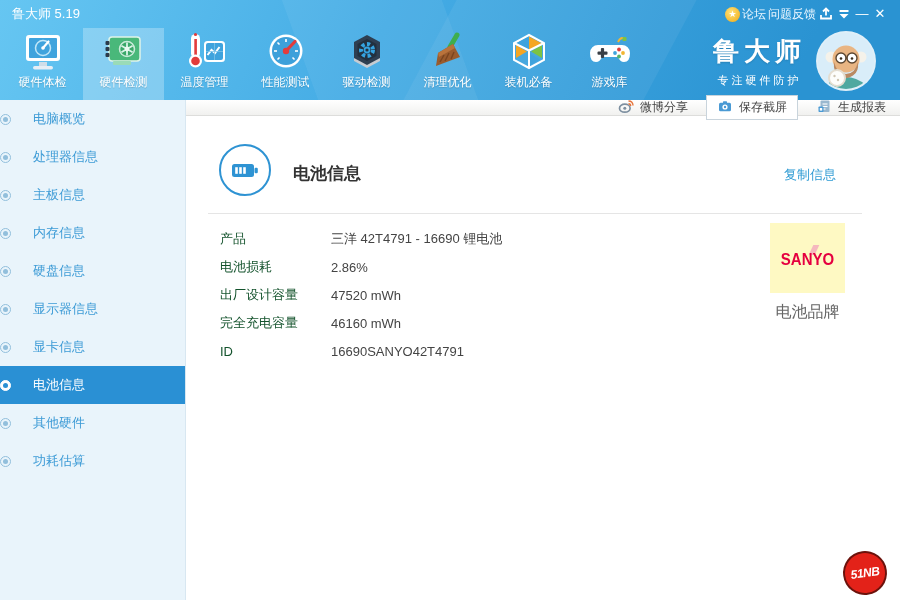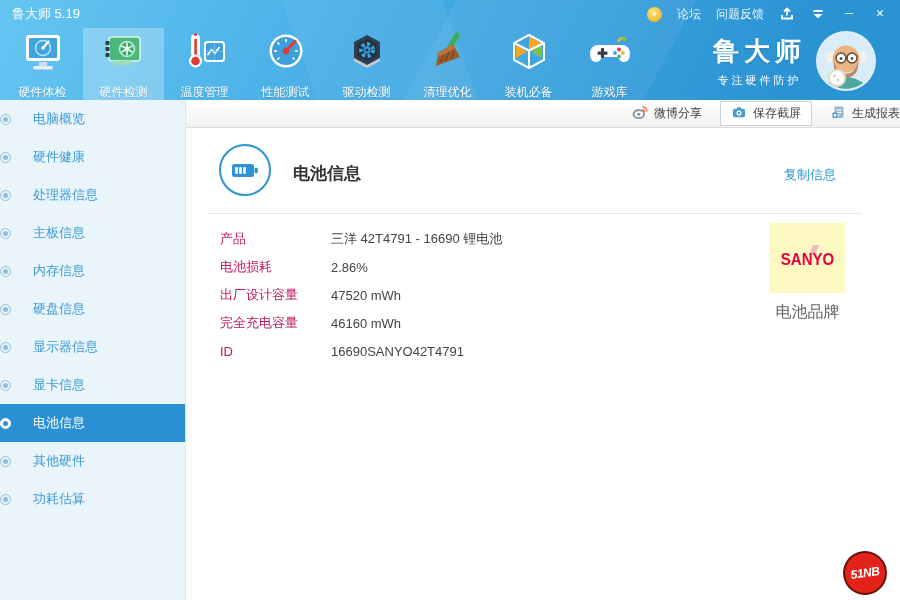--- a/index.html
+++ b/index.html
@@ -8,65 +8,65 @@
 
   
   .header { position:absolute; left:0; top:0; width:900px; height:100px;
             background:linear-gradient(115deg,#66c6f2 0%,#45ace5 42%,#2a93d2 88%); }
   .header .poly { position:absolute; background:rgba(255,255,255,.06); }
   .poly1 { right:230px; top:0; width:240px; height:100px; transform:skewX(-28deg); }
   .poly2 { left:300px; top:0; width:160px; height:100px; transform:skewX(20deg); background:rgba(255,255,255,.04); }
 
   .titlebar { position:relative; height:28px; display:flex; align-items:center; padding:0 12px; color:#fff; }
   .app-title { font-size:13px; }
-  .tb-right { margin-left:auto; display:flex; align-items:center; gap:15px; font-size:12px;font-family:Liberation Mono, monospace; }
+  .tb-right { margin-left:auto; display:flex; align-items:center; gap:2px; font-size:12px; }
   .tb-link { color:#ecf7ff; }
   .medal { width:15px; height:15px; border-radius:50%; background:radial-gradient(circle at 40% 35%,#ffe27a,#f0a90f); position:relative; }
   .medal::after { content:"★"; position:absolute; left:0; top:0; width:15px; height:15px; color:#fff; font-size:9px; line-height:15px; text-align:center; }
   .winbtn { color:#fff; width:16px; text-align:center; font-size:13px; line-height:16px; }
   .icon16 { width:16px; height:16px; display:inline-flex; }
 
   .toolbar { position:absolute; left:2px; top:28px; display:flex; }
   .tool-item { width:81px; height:72px; display:flex; flex-direction:column; align-items:center; padding-top:3px; color:#fff; font-size:12px; }
   .tool-item.active { background:rgba(255,255,255,.27); }
   .ticon { width:44px; height:42px; display:flex; align-items:center; justify-content:center; }
-  .tlabel { margin-top:11px; text-shadow:0 1px 1px rgba(0,0,0,.18); white-space:nowrap; }
+  .tlabel { margin-top:1px; text-shadow:0 1px 1px rgba(0,0,0,.18); white-space:nowrap; }
 
   .brand-area { position:absolute; top:33px; right:26px; display:flex; align-items:center; gap:12px; color:#fff; }
   .brand-text { text-align:center; }
   .brand-name { font-size:26px; font-weight:bold; letter-spacing:5px; text-shadow:0 1px 2px rgba(0,0,0,.15); }
   .brand-slogan { font-size:11px; letter-spacing:3px; margin-top:4px; }
   .avatar { width:56px; height:56px; border-radius:50%; overflow:hidden; box-shadow:0 0 0 2px rgba(255,255,255,.85); background:#d9edf9; }
 
   
   .sidebar { position:absolute; left:0; top:100px; width:186px; height:500px; background:#e9f4fb; border-right:1px solid #d8e7f1; }
   .side-item { height:38px; display:flex; align-items:center; gap:22px; font-size:13px; color:#3d9bd6; cursor:default; }
   .bullet { width:11px; height:11px; border:1px solid #92bfdc; border-radius:50%; position:relative; flex:none; }
   .bullet::after { content:""; position:absolute; left:2px; top:2px; width:5px; height:5px; background:#92bfdc; border-radius:50%; }
   .side-item.active { background:#2a90d4; color:#fff; }
   .side-item.active .bullet { border-color:#fff; background:#fff; }
   .side-item.active .bullet::after { background:#2a90d4; }
 
   
-  .actionbar { position:absolute; left:186px; top:100px; width:714px; height:28px;
+  .actionbar { position:absolute; left:186px; top:100px; width:714px; height:16px;
                background:linear-gradient(#ffffff,#f1f1ef); border-bottom:1px solid #dddddb;
-               display:flex; align-items:center; justify-content:flex-end; gap:18px; font-size:12px; color:#444; }
+               display:flex; align-items:center; justify-content:flex-end; padding-right:14px; gap:18px; font-size:12px; color:#444; }
   .ab-btn { display:flex; align-items:center; gap:6px; cursor:default; }
   .ab-btn.highlighted { background:#fff; border:1px solid #c9d4dc; border-radius:0; padding:2px 10px; }
 
   
   .content { position:absolute; left:186px; top:128px; width:714px; height:472px; background:#fff; }
   .batt-circle { position:absolute; left:33px; top:16px; width:52px; height:52px; border:2px solid #2e93d3; border-radius:50%;
                  display:flex; align-items:center; justify-content:center; }
   .page-title { position:absolute; left:107px; top:34px; font-size:17px; font-weight:bold; color:#333; }
   .copy-link { position:absolute; right:64px; top:38px; font-size:13px; color:#2d9ad3; cursor:pointer;margin-left:21px; }
   .divider { position:absolute; left:22px; width:654px; top:85px; border-top:1px solid #e5e5e5; }
   .info-rows { position:absolute; left:34px; top:97px; width:440px; }
   .info-row { display:flex; height:28px; align-items:center; font-size:13px; }
-  .info-label { width:111px; color:#be185d; flex:none; }
+  .info-label { width:111px; color:#14532d; flex:none; }
   .info-value { color:#444; white-space:nowrap; }
 
   .brand-panel { position:absolute; left:584px; top:95px; width:75px; text-align:center; }
   .sanyo-box { width:75px; height:70px; background:#fef9c3; display:flex; align-items:center; justify-content:center; position:relative; }
   .sanyo-text { color:#e50040; font-weight:800; font-size:15px; transform:scaleY(1.12); letter-spacing:0; }
   .sanyo-tick { position:absolute; left:41px; top:22px; width:6px; height:10px; background:#f3a8bd; transform:skewX(-25deg); opacity:.8; }
   .brand-caption { margin-top:9px; font-size:16px; color:#666; }
 
   .watermark { position:absolute; left:657px; top:423px; width:44px; height:44px; background:#e32219; border:2px solid rgba(45,10,6,.65);
                border-radius:50%; display:flex; align-items:center; justify-content:center; transform:rotate(-8deg); }
@@ -267,24 +267,20 @@
   </div>
 </div>
 
 <div class="sidebar">
   <div class="side-item">
       <span class="bullet"></span>
       <span>电脑概览</span>
     </div>
   <div class="side-item">
       <span class="bullet"></span>
-      <span>硬件健康</span>
-    </div>
-  <div class="side-item">
-      <span class="bullet"></span>
       <span>处理器信息</span>
     </div>
   <div class="side-item">
       <span class="bullet"></span>
       <span>主板信息</span>
     </div>
   <div class="side-item">
       <span class="bullet"></span>
       <span>内存信息</span>
     </div>

